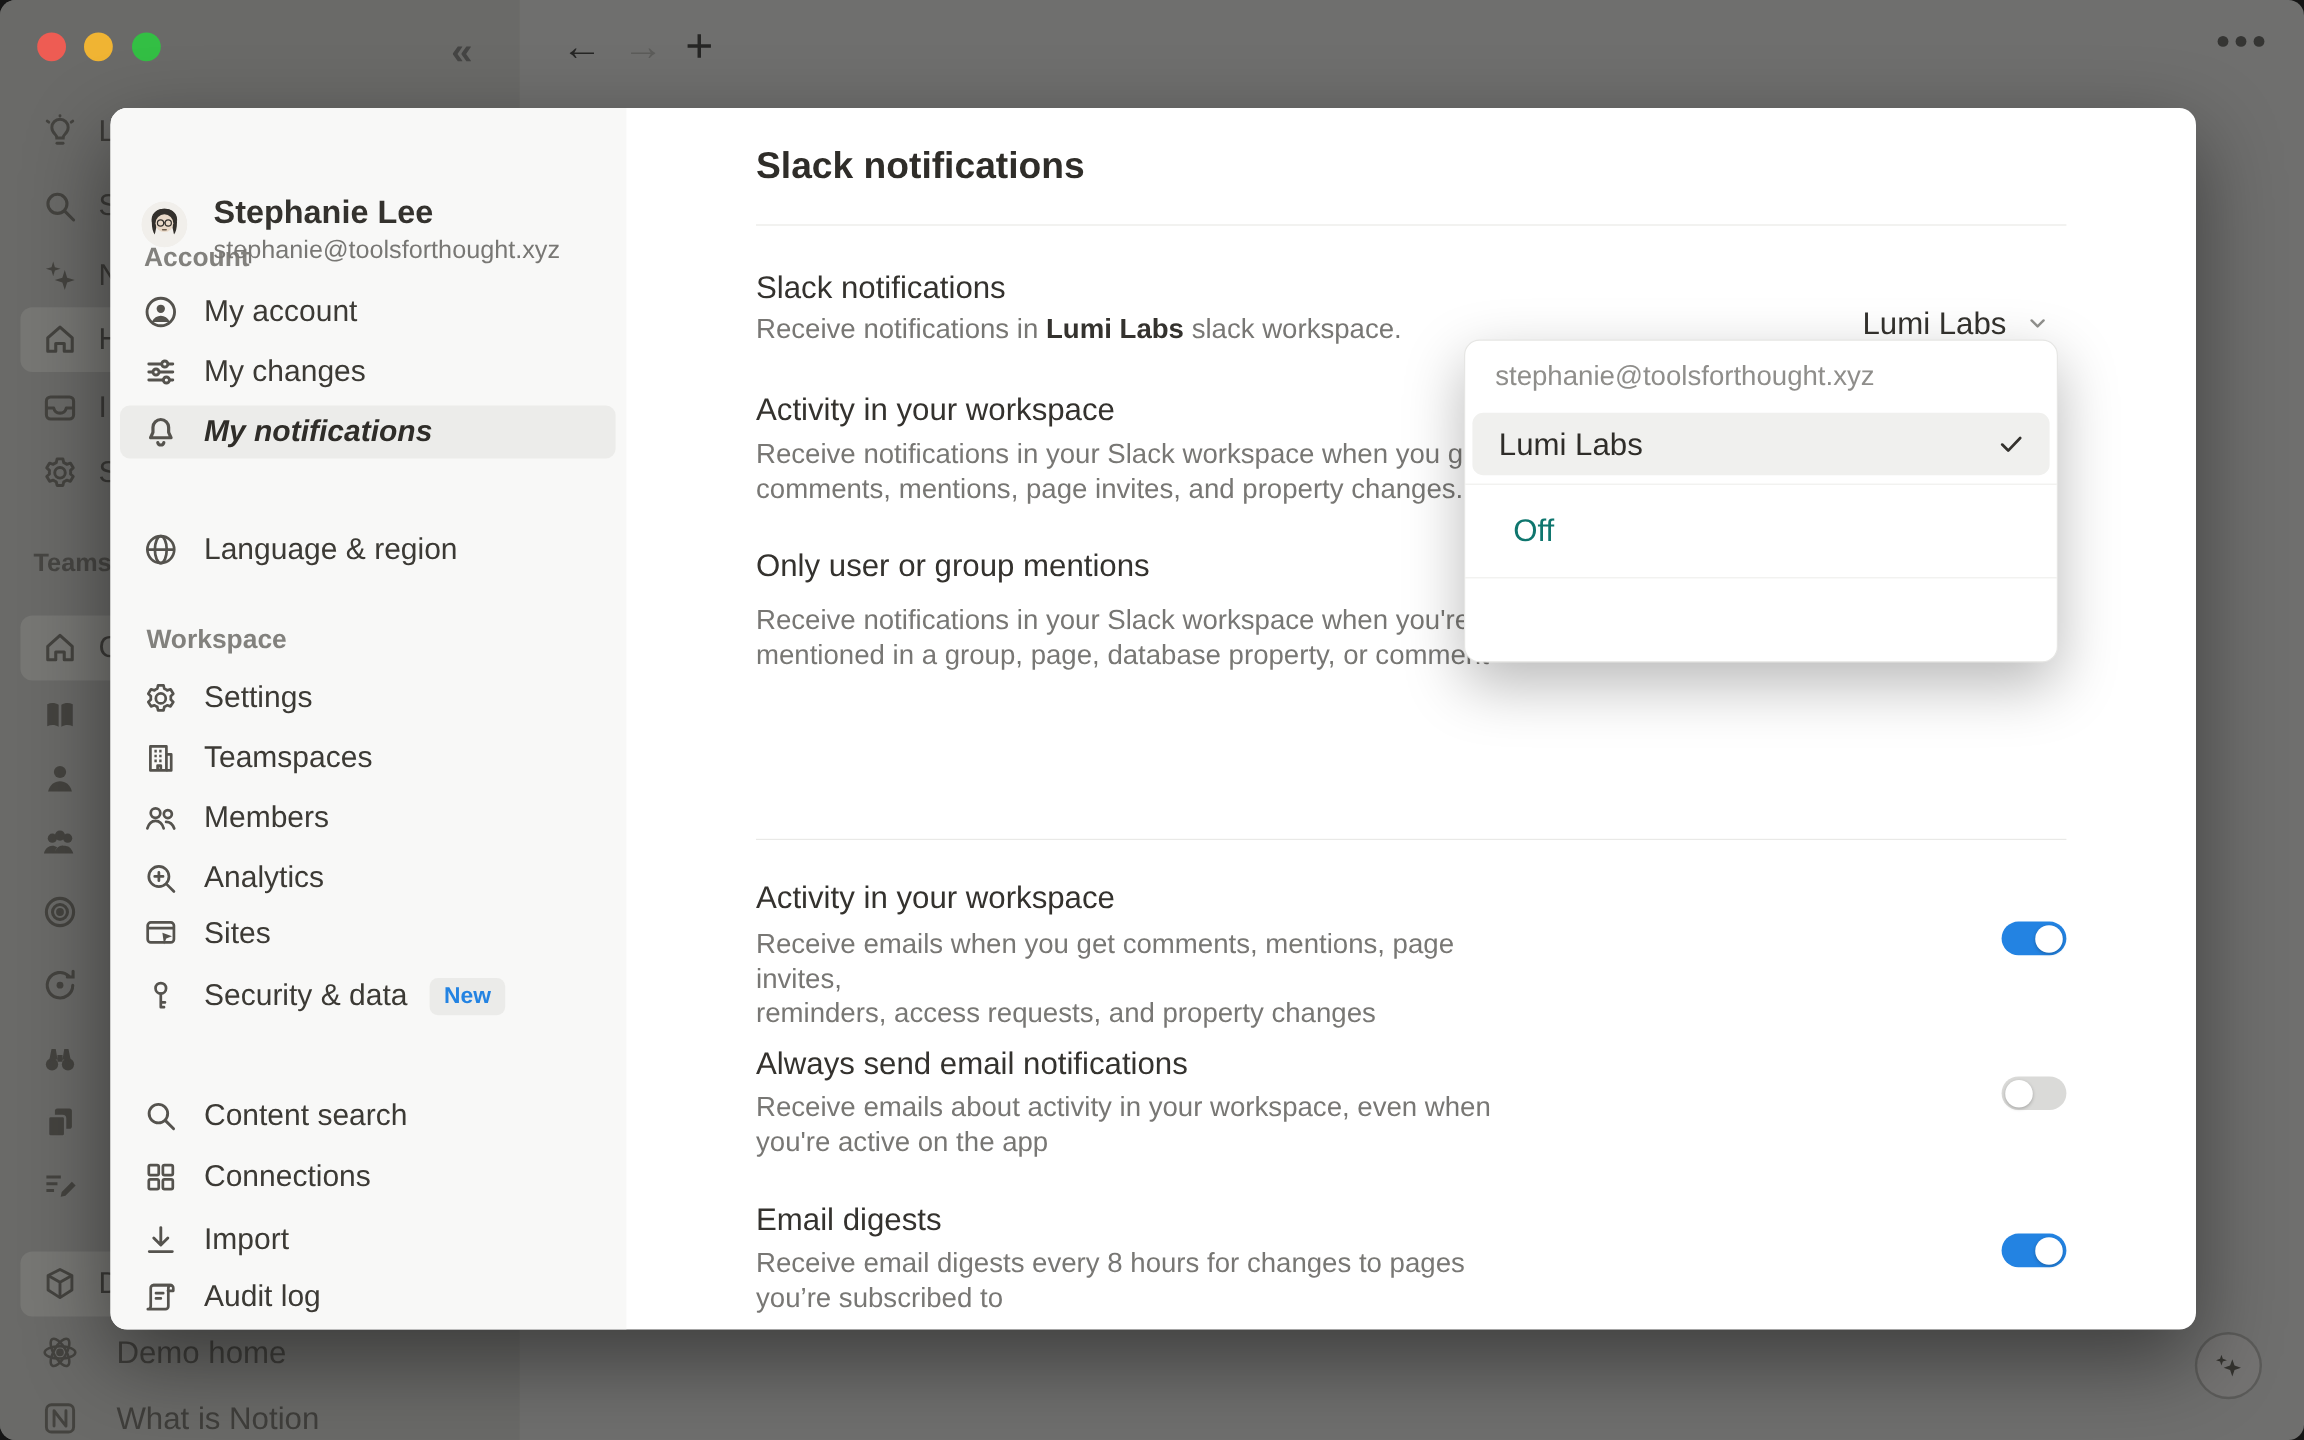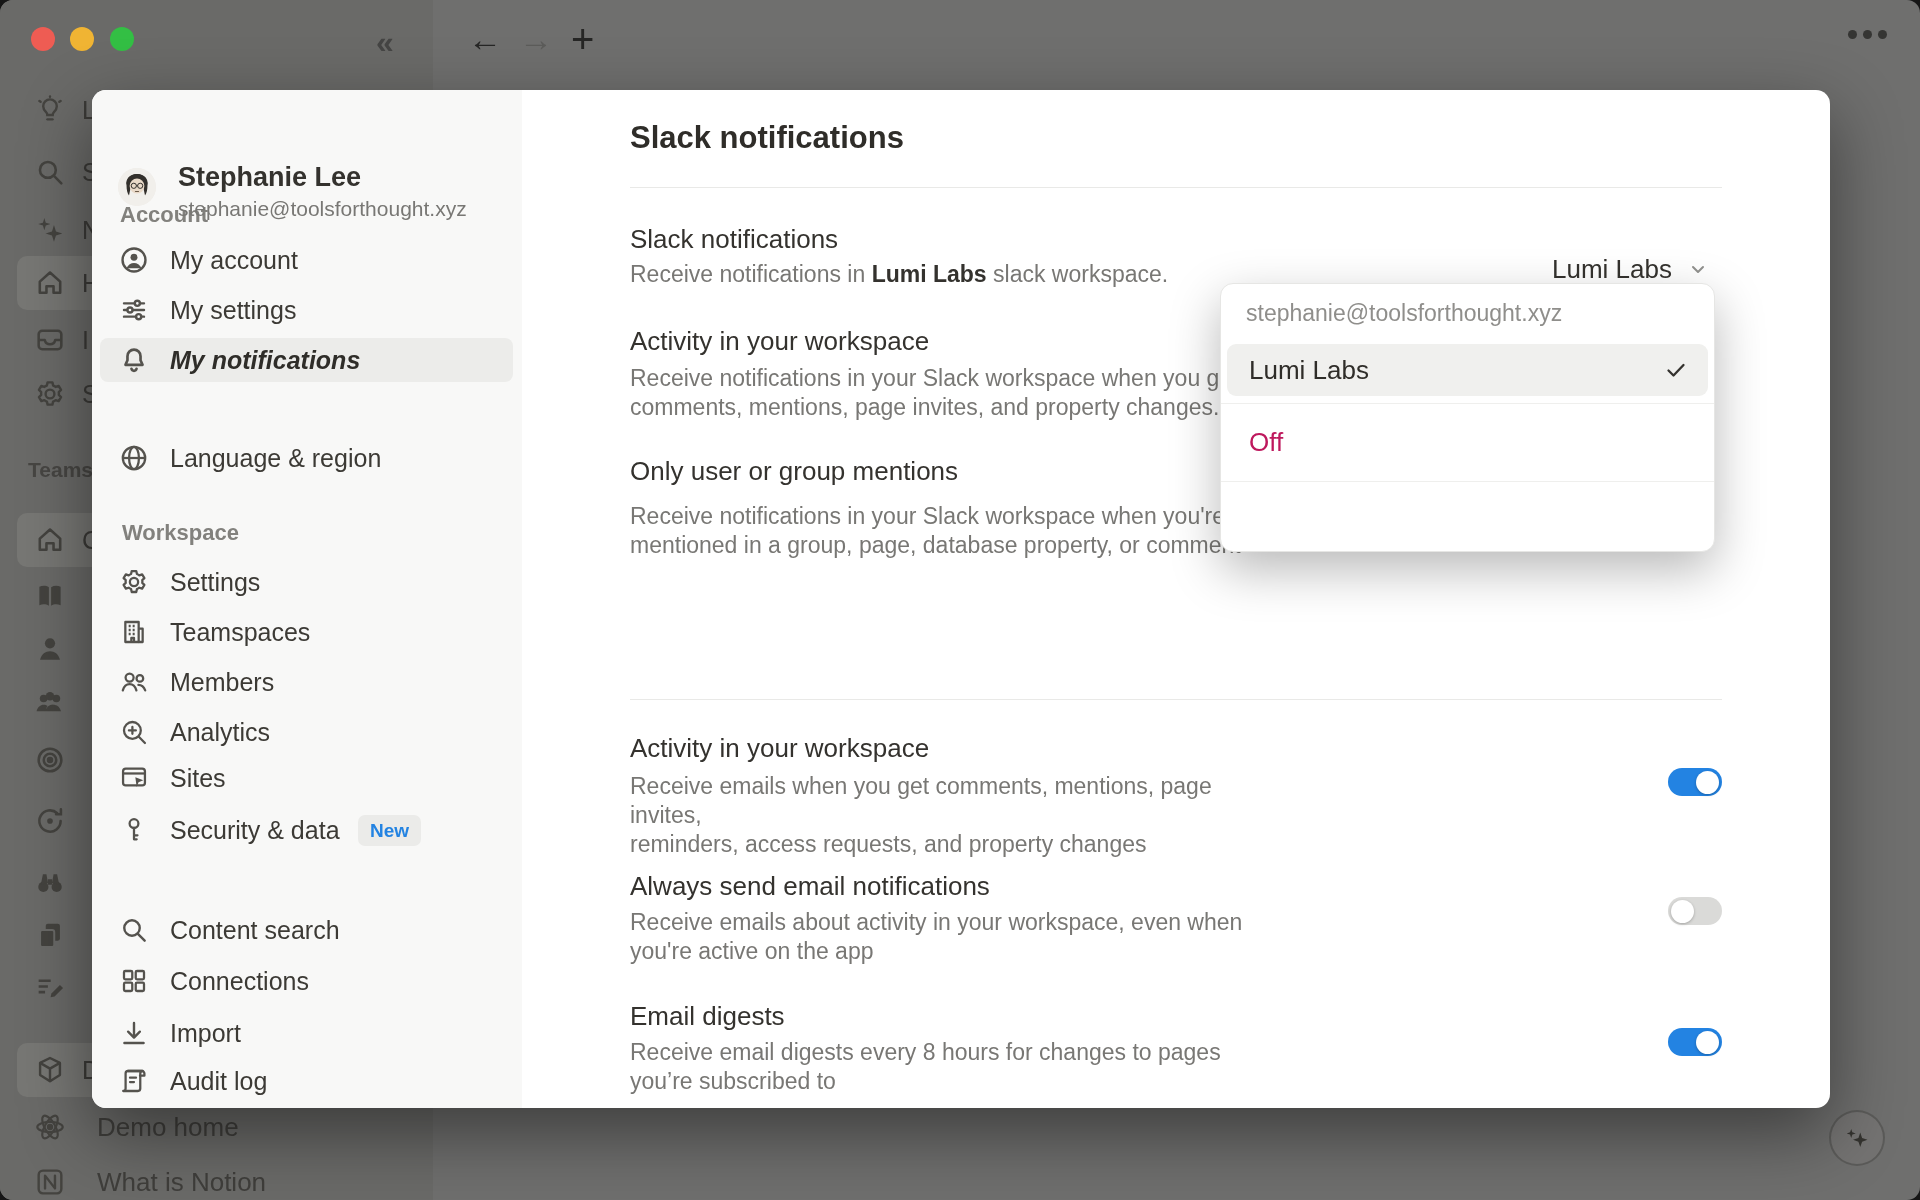--- a/index.html
+++ b/index.html
@@ -76,21 +76,21 @@
   .popup { position:absolute; left:1220px; top:283px; width:495px; height:269px; background:#fff;
            border:1px solid #e6e6e4; border-radius:13px; z-index:20;
            box-shadow:0 18px 50px rgba(0,0,0,.28); }
   .pp-mail { position:absolute; left:25px; top:16px; font-size:23px; color:#8f8e8b; }
   .pp-item-sel { position:absolute; left:6px; right:6px; top:60px; height:52px; border-radius:9px;
                  background:#f0f0ee; display:flex; align-items:center; justify-content:space-between;
                  padding:0 20px 0 22px; }
   .pp-item-sel .t { font-size:26px; color:#2f2d29; }
   .pp-hr { position:absolute; left:0; width:100%; height:1px; background:#efefed; }
   .pp-off { position:absolute; left:0; right:0; top:120px; height:77px; display:flex; align-items:center;
-            padding-left:28px; font-size:26px; color:#be185d; }
+            padding-left:40px; font-size:26px; color:#0f766e; }
   .pp-add { position:absolute; left:0; right:0; top:198px; height:69px; display:flex; align-items:center;
             gap:18px; padding-left:25px; font-size:26px; color:#2f2d29; }
   .pp-add svg { width:24px; height:24px; }
 </style>
 </head>
 <body>
 
 <div class="window">
 
   <div class="bg-sidebar">
@@ -328,21 +328,21 @@
       </div>
       <div class="srow" style="top:198px">
         <span class="ic">
             <svg viewBox="0 0 24 24" fill="none" stroke="currentColor" stroke-width="1.8" stroke-linecap="round">
               <path d="M4.5 7h15M4.5 12h15M4.5 17h15"></path>
               <circle cx="14.5" cy="7" r="1.9" fill="#f8f8f7"></circle>
               <circle cx="9" cy="12" r="1.9" fill="#f8f8f7"></circle>
               <circle cx="15.5" cy="17" r="1.9" fill="#f8f8f7"></circle>
             </svg>
           </span>
-        <span class="lb">My settings</span>
+        <span class="lb">My changes</span>
       </div>
       <div class="srow sel" style="top:248px">
         <span class="ic">
             <svg viewBox="0 0 24 24" fill="none" stroke="currentColor" stroke-width="2" stroke-linejoin="round">
               <path d="M12 4.2a4.9 4.9 0 0 0-4.9 4.9v3.1L5.6 15.6h12.8l-1.5-3.4V9.1A4.9 4.9 0 0 0 12 4.2z"></path>
               <path d="M10.1 18.6a1.95 1.95 0 0 0 3.8 0" stroke-linecap="round"></path>
             </svg>
           </span>
         <span class="lb">My notifications</span>
       </div>

